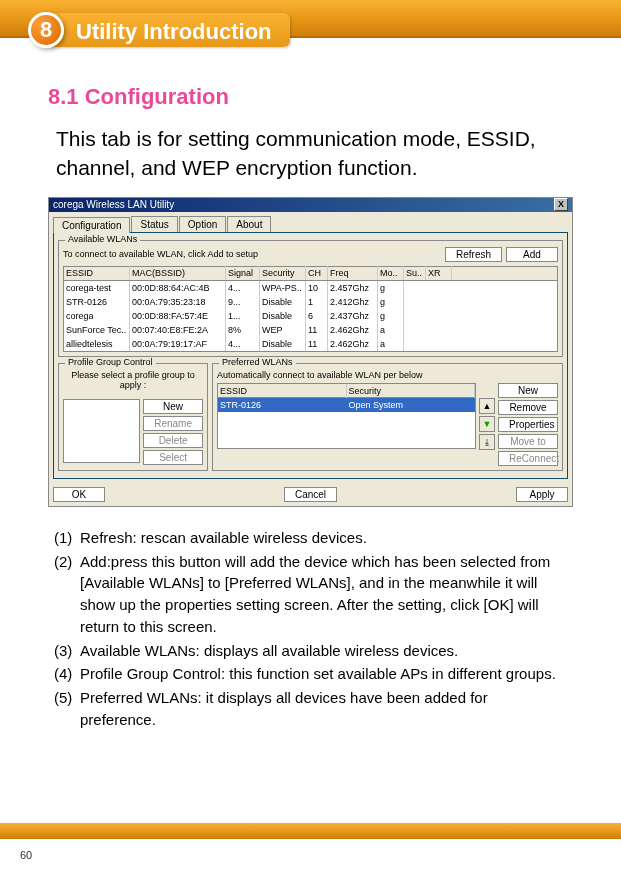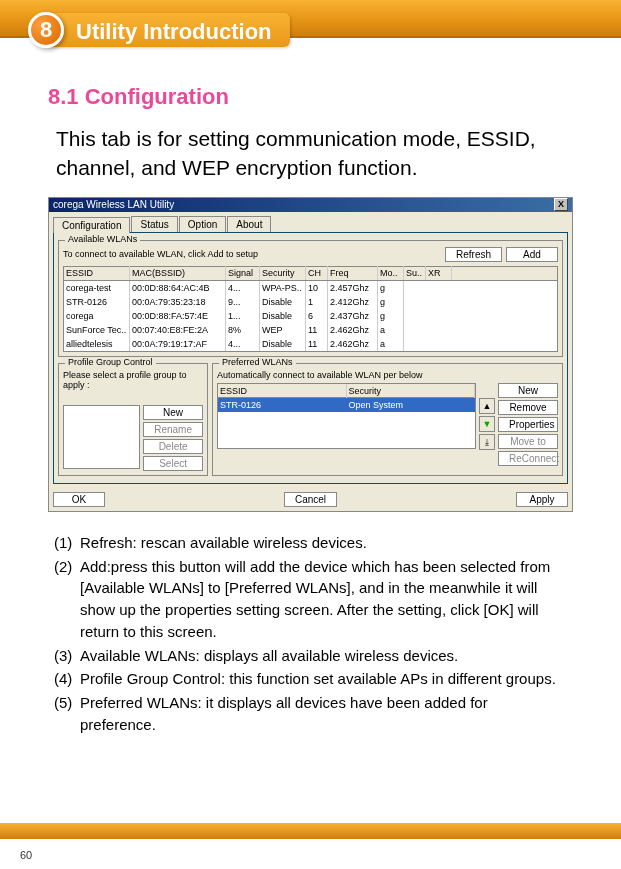--- a/index.html
+++ b/index.html
@@ -311,21 +311,21 @@
                 <div></div>
                 <div></div>
               </div>
             </div>
         </div>
       </div>
 
       <div class="ss-bottom-row">
         <div class="ss-group ss-pgc">
           <div class="ss-group-title">Profile Group Control</div>
-          <div style="font-size:9px; margin-bottom:15px;">Please select a profile group to apply :</div>
+          <div style="font-size:9px; margin-bottom:9px;text-align:center;">Please select a profile group to apply :</div>
           <div class="ss-pgc-inner">
             <div class="ss-list" style="flex:1"></div>
             <div class="ss-pgc-btns">
               <div class="ss-btn">New</div>
               <div class="ss-btn disabled">Rename</div>
               <div class="ss-btn disabled">Delete</div>
               <div class="ss-btn disabled">Select</div>
             </div>
           </div>
         </div>

